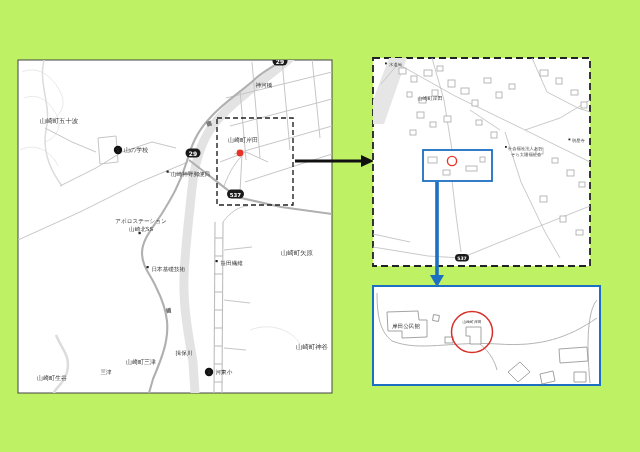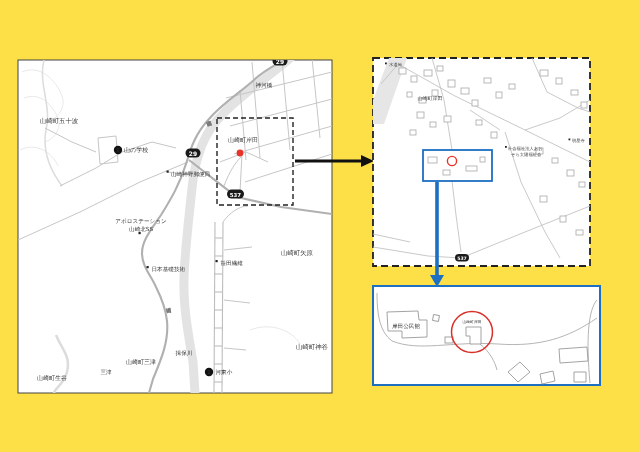--- a/index.html
+++ b/index.html
@@ -1,16 +1,16 @@
 <!DOCTYPE html>
 <html><head>
 <meta charset="utf-8">
 <style>
   html,body{margin:0;padding:0;background:#ffffff;}
-  #stage{position:relative;width:640px;height:452px;background:#fde047;overflow:hidden;
+  #stage{position:relative;width:640px;height:452px;background:#bef264;overflow:hidden;
          font-family:"DejaVu Sans",sans-serif;}
   svg{position:absolute;left:0;top:0;}
   text{font-family:"DejaVu Sans",sans-serif;fill:#333;}
   .area-label{fill:#3a3a3a;}
   .poi-label{fill:#333;}
   .tiny-label{fill:#444;}
   .shield-text{fill:#ffffff;font-weight:bold;}
   .vtext{writing-mode:vertical-rl;text-orientation:upright;fill:#6f6f6f;}
 </style>
 </head>

